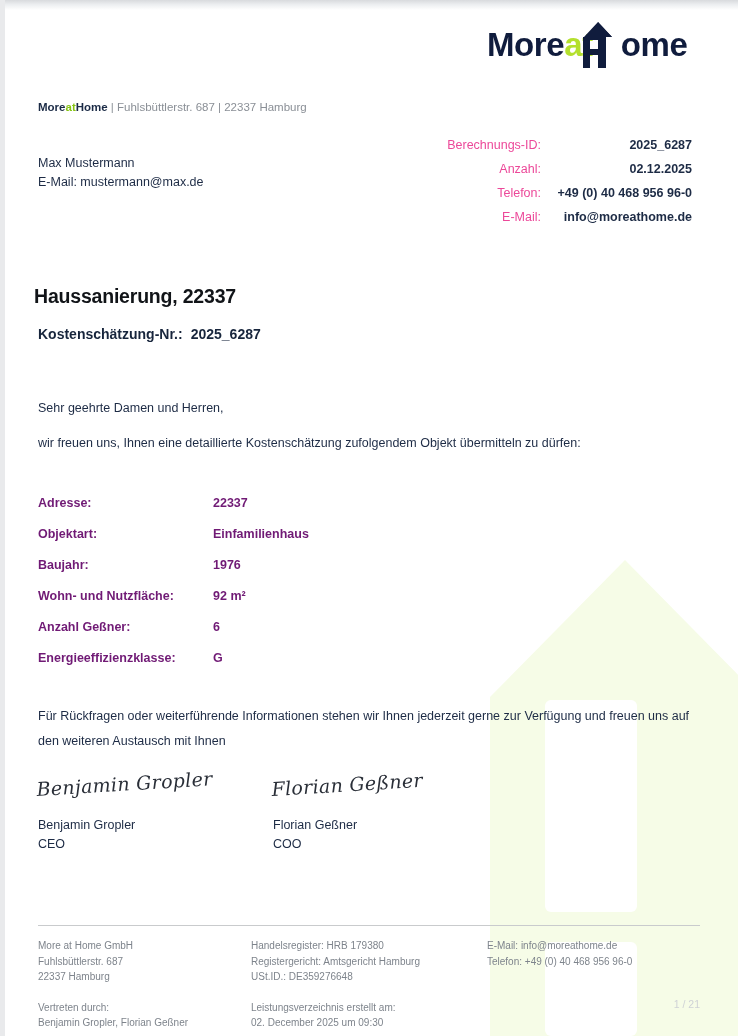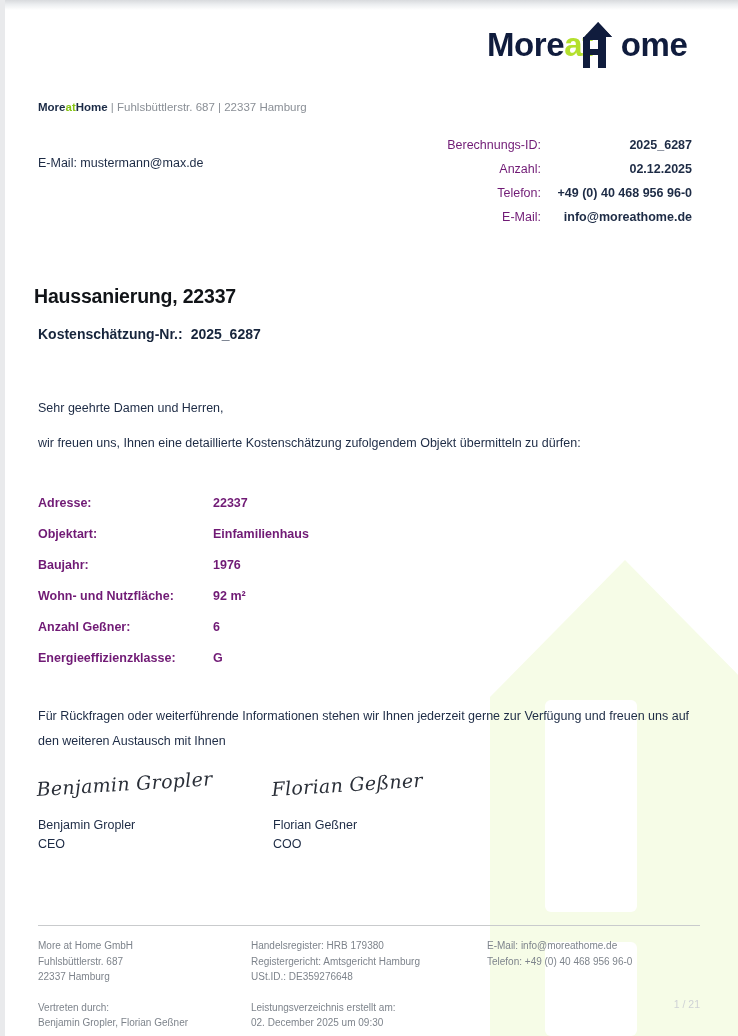--- a/index.html
+++ b/index.html
@@ -55,21 +55,21 @@
   #recipient-block {
     position:absolute; left:38px; top:154px; font-size:12.5px; line-height:19px; z-index:4;
   }
 
   
   #meta-block {
     position:absolute; left:400px; top:138px; width:292px; z-index:4;
   }
   #meta-block table { border-collapse:collapse; width:100%; }
   #meta-block td { font-size:12.5px; padding:0 0 10px 0; vertical-align:top; }
-  #meta-block td.meta-label { text-align:right; color:#701a75; width:145px; padding-right:4px; }
+  #meta-block td.meta-label { text-align:right; color:#ec4899; width:145px; padding-right:4px; }
   #meta-block td.meta-value { text-align:right; color:#1d2b45; font-weight:bold; }
 
   
   #doc-title {
     position:absolute; left:34px; top:285px; font-size:19.5px; font-weight:bold;
     color:#111418; letter-spacing:-0.2px; z-index:4;
   }
   #doc-subtitle {
     position:absolute; left:38px; top:326px; font-size:14px; font-weight:bold;
     color:#17253c; z-index:4; white-space:nowrap;
@@ -151,20 +151,21 @@
     <rect x="0" y="27" width="23" height="6" fill="#101c3d"></rect>
     <rect x="16" y="15" width="7" height="31" fill="#101c3d"></rect>
   </svg>
 </div>
 
 <div id="sender-line">
   <span class="brand"><span>More</span><span class="at">at</span><span>Home</span></span><span class="addr"> | Fuhlsbüttlerstr. 687 | 22337 Hamburg</span>
 </div>
 
 <div id="recipient-block">
+  <div>Max Mustermann</div>
   <div>E-Mail: mustermann@max.de</div>
 </div>
 
 <div id="meta-block">
   <table>
     <tbody id="meta-rows">
         <tr>
           <td class="meta-label">Berechnungs-ID:</td>
           <td class="meta-value">2025_6287</td>
         </tr>

